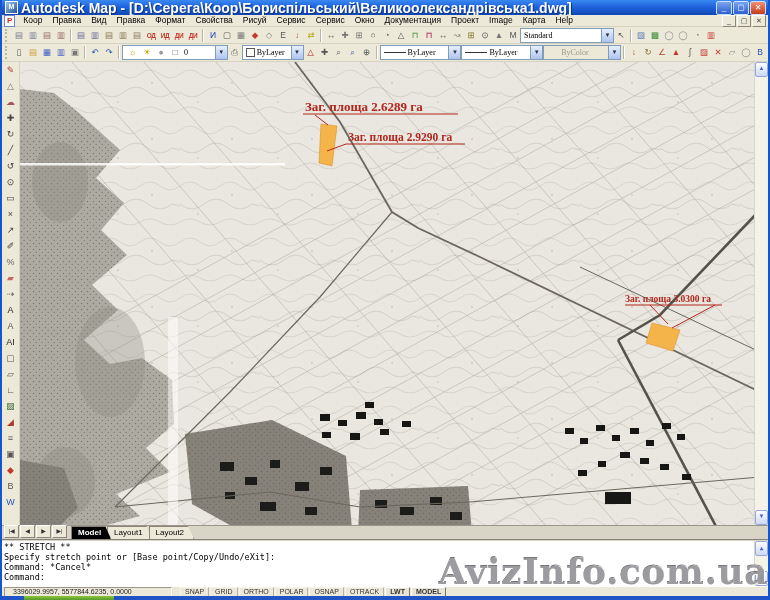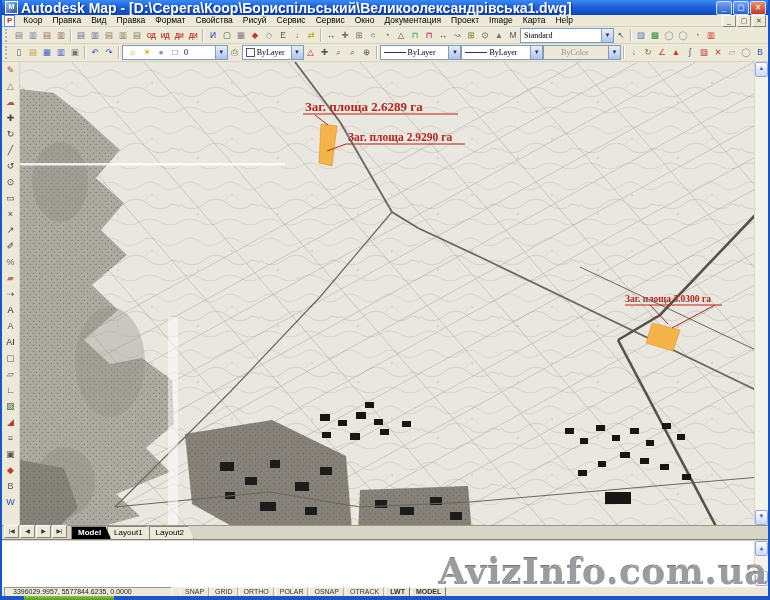--- a/index.html
+++ b/index.html
@@ -465,20 +465,26 @@
         <span class="ic">▶|</span>
       </span>
     <span style="display:flex">
         <span class="tab active">Model</span>
         <span class="tab">Layout1</span>
         <span class="tab">Layout2</span>
       </span>
   </div>
 
   <div class="cmd">
+    <div>
+        <div class="line line">** STRETCH **</div>
+        <div class="line line">Specify stretch point or [Base point/Copy/Undo/eXit]:</div>
+        <div class="line line">Command: *Cancel*</div>
+        <div class="line line">Command:</div>
+      </div>
     <div class="cmdscroll">
       <span class="sbtn">▲</span>
       <span class="sbtn">▼</span>
     </div>
   </div>
 
   <div class="status">
     <span class="coords">3396029.9957, 5577844.6235, 0.0000</span>
     <span style="display:flex;gap:1px;margin-left:6px">
         <span class="toggle">SNAP</span>

